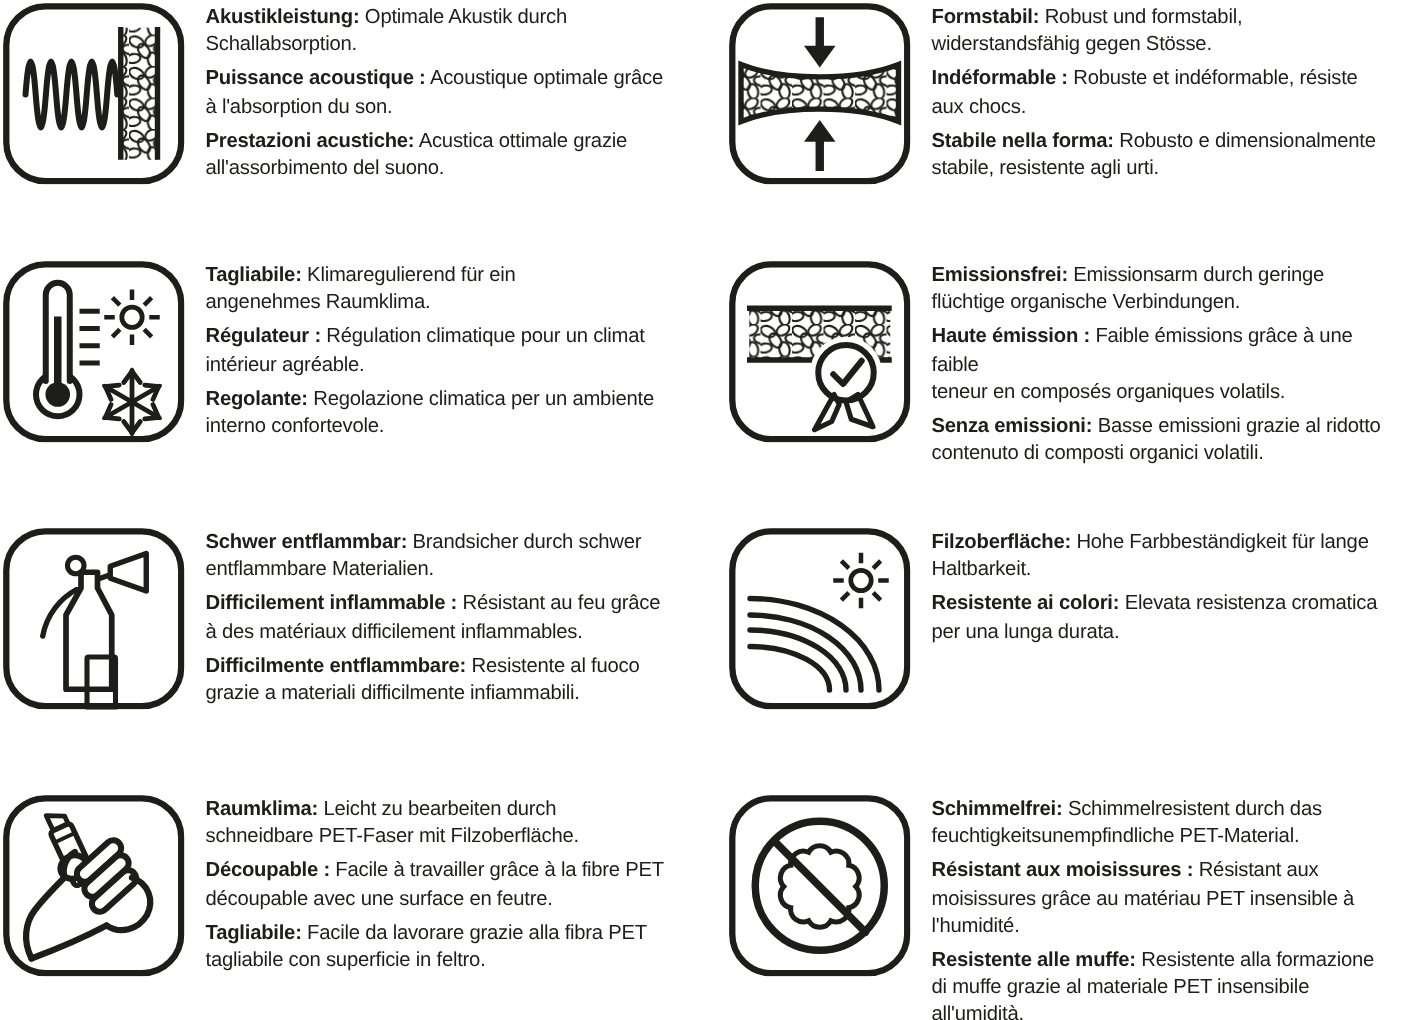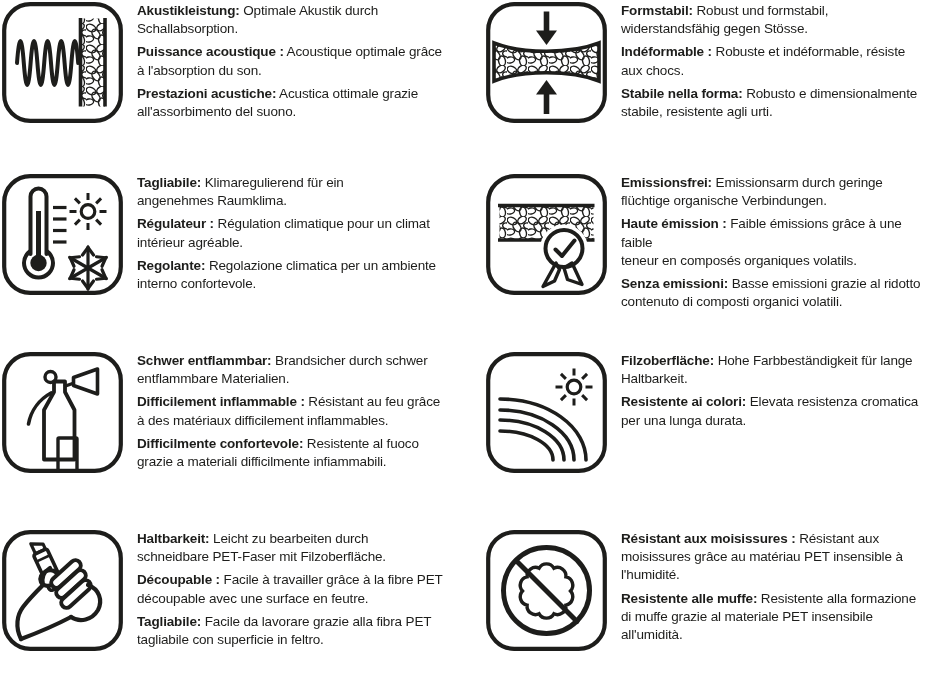--- a/index.html
+++ b/index.html
@@ -169,21 +169,21 @@
       <path class="ln" d="M49,41 C38,47 29,58 26.5,72" stroke-width="3.6" stroke-linecap="round"></path>
       <path class="ln" stroke-width="3.8" stroke-linejoin="round" fill="#fff" d="M42,107.5 L42,58 L52,40 L52,29.5 L63,29.5 L63,40 L72.5,58 L72.5,107.5 Z"></path>
       <circle class="ln" cx="48.5" cy="25" r="5.5" stroke-width="3.4" fill="#fff"></circle>
       <rect class="ln" x="56" y="86" width="19" height="34" rx="1" stroke-width="3.4" fill="#fff"></rect>
     </svg>
     <div class="text">
       <p class="feat"><b>Schwer entflammbar:</b> <span class="body">Brandsicher durch schwer
 entflammbare Materialien.</span></p>
       <p class="feat"><b>Difficilement inflammable :</b> <span class="body">Résistant au feu grâce
 à des matériaux difficilement inflammables.</span></p>
-      <p class="feat"><b>Difficilmente confortevole:</b> <span class="body">Resistente al fuoco
+      <p class="feat"><b>Difficilmente entflammbare:</b> <span class="body">Resistente al fuoco
 grazie a materiali difficilmente infiammabili.</span></p>
     </div>
   </section>
 
   <section class="cell colR">
     <svg class="icon" viewBox="0 0 121 121">
       <rect class="ln" x="2.2" y="2.2" width="116.6" height="116.6" rx="26" stroke-width="4.2" fill="#fff"></rect>
       <g class="ln" stroke-width="3.6" stroke-linecap="round">
         <path d="M14,47 A86,61 0 0 1 100,108"></path>
         <path d="M14,58 A74,50 0 0 1 88,108"></path>
@@ -225,37 +225,39 @@
         <rect x="56" y="58.75" width="36" height="10.5" rx="5.2" transform="rotate(-42 74 64)"></rect>
       </g>
       <g class="ln" stroke-width="4.2" stroke-linecap="round">
         <path d="M86,55 C97,59 101,70 96,80 C90,90 78,93 69,87"></path>
         <path d="M19,109 C13,97 15,85 21,77 C27,69 35,61 41,55"></path>
         <path d="M41,55 C39,47 43,41 48,38"></path>
         <path d="M19,109 C35,103 52,96 69,87"></path>
       </g>
     </svg>
     <div class="text">
-      <p class="feat"><b>Haltbarkeit:</b> <span class="body">Leicht zu bearbeiten durch
+      <p class="feat"><b>Raumklima:</b> <span class="body">Leicht zu bearbeiten durch
 schneidbare PET-Faser mit Filzoberfläche.</span></p>
       <p class="feat"><b>Découpable :</b> <span class="body">Facile à travailler grâce à la fibre PET
 découpable avec une surface en feutre.</span></p>
       <p class="feat"><b>Tagliabile:</b> <span class="body">Facile da lavorare grazie alla fibra PET
 tagliabile con superficie in feltro.</span></p>
     </div>
   </section>
 
   <section class="cell colR">
     <svg class="icon" viewBox="0 0 121 121">
       <rect class="ln" x="2.2" y="2.2" width="116.6" height="116.6" rx="26" stroke-width="4.2" fill="#fff"></rect>
       <path class="ln" stroke-width="3.4" d="M84.5,61 A8.5,8.5 0 0 0 79.9,46.9 A8.5,8.5 0 0 0 67.9,38.2 A8.5,8.5 0 0 0 53.1,38.2 A8.5,8.5 0 0 0 41.1,46.9 A8.5,8.5 0 0 0 36.5,61 A8.5,8.5 0 0 0 41.1,75.1 A8.5,8.5 0 0 0 53.1,83.8 A8.5,8.5 0 0 0 67.9,83.8 A8.5,8.5 0 0 0 79.9,75.1 A8.5,8.5 0 0 0 84.5,61 Z"></path>
       <circle class="ln" cx="60.5" cy="60.5" r="43" stroke-width="5"></circle>
       <line class="ln" x1="30.5" y1="31" x2="91" y2="91.5" stroke-width="5" stroke-linecap="round"></line>
     </svg>
     <div class="text">
+      <p class="feat"><b>Schimmelfrei:</b> <span class="body">Schimmelresistent durch das
+feuchtigkeitsunempfindliche PET-Material.</span></p>
       <p class="feat"><b>Résistant aux moisissures :</b> <span class="body">Résistant aux
 moisissures grâce au matériau PET insensible à
 l'humidité.</span></p>
       <p class="feat"><b>Resistente alle muffe:</b> <span class="body">Resistente alla formazione
 di muffe grazie al materiale PET insensibile
 all'umidità.</span></p>
     </div>
   </section>
 
 </main>

